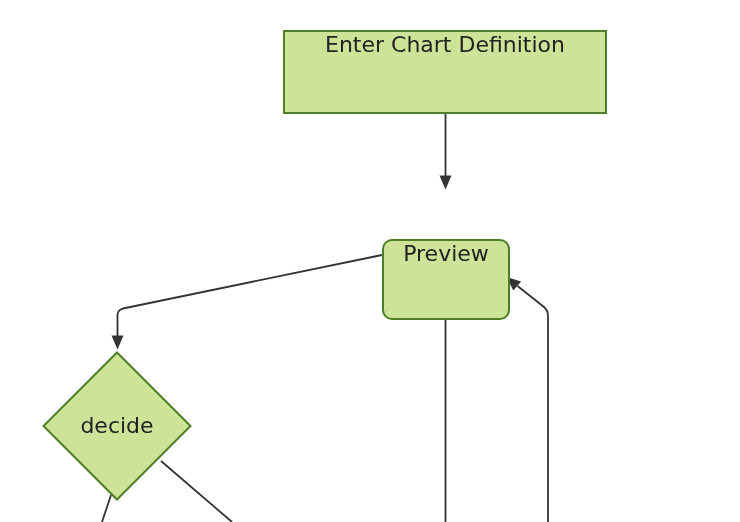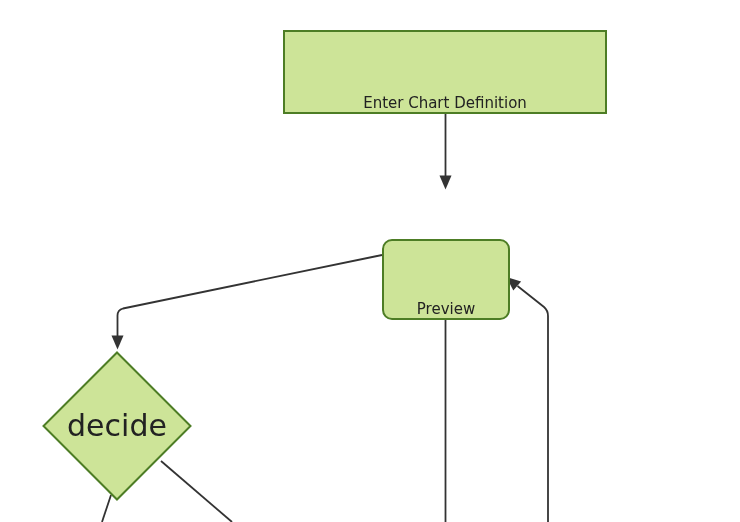--- a/index.html
+++ b/index.html
@@ -29,26 +29,26 @@
     stroke-width: 1.8;
   }
   .arrow {
     fill: var(--arrow-color, #333333);
     stroke: none;
   }
   .node {
     position: absolute;
     box-sizing: border-box;
     display: flex;
-    align-items: flex-end;
+    align-items: flex-start;
     justify-content: center;
     background: var(--node-fill, #cde498);
     border: 2px solid var(--node-border, #4d7d25);
     color: var(--text-color, #222222);
-    font-size: 15px;
+    font-size: 22px;
     line-height: 1.2;
     white-space: nowrap;
   }
   .node.round {
     border-radius: 10px;
   }
   .diamond-wrap {
     position: absolute;
     display: flex;
     align-items: center;
@@ -60,21 +60,21 @@
     top: 0;
   }
   .diamond-wrap polygon {
     fill: var(--node-fill, #cde498);
     stroke: var(--node-border, #4d7d25);
     stroke-width: 2;
   }
   .diamond-label {
     position: relative;
     color: var(--text-color, #222222);
-    font-size: 30px;
+    font-size: 22px;
     line-height: 1.2;
     white-space: nowrap;
   }
 </style>
 </head>
 <body>
 
 <div class="stage" style="--bg: #ffffff; --node-fill: #cde498; --node-border: #4d7d25; --edge-color: #333333; --arrow-color: #333333; --text-color: #222222;">
 
   <svg class="edges" width="740" height="522" viewBox="0 0 740 522" aria-hidden="true">

